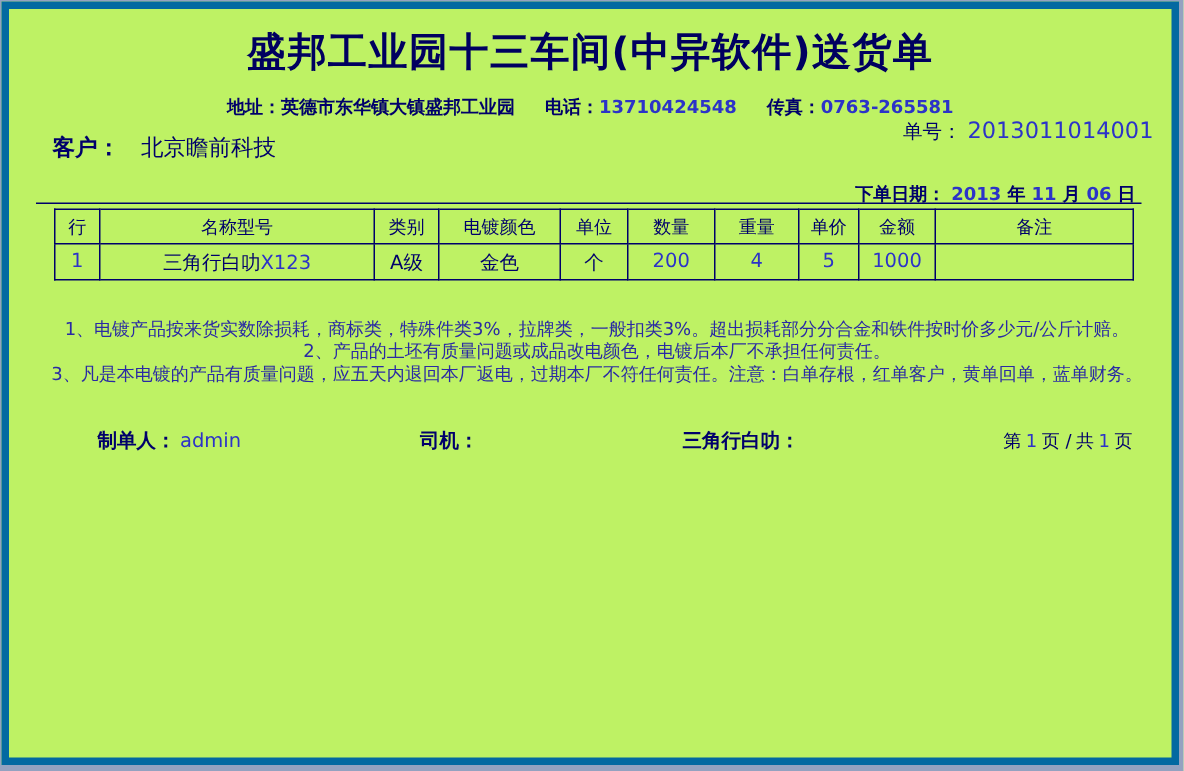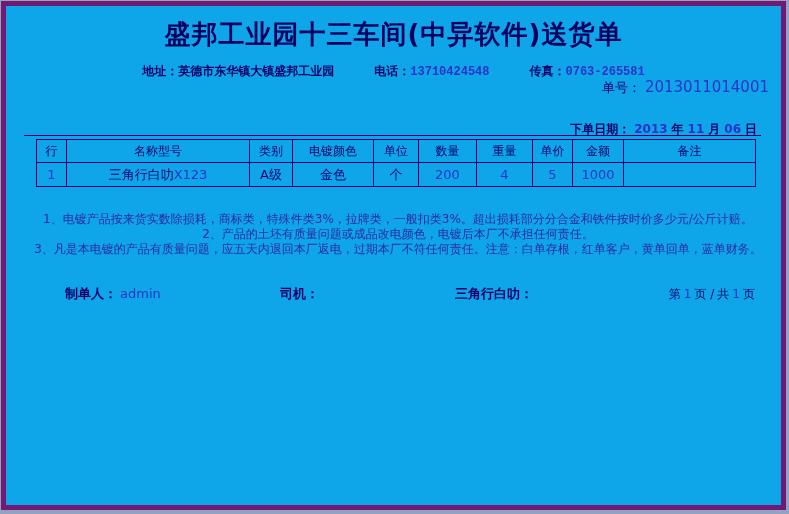--- a/index.html
+++ b/index.html
@@ -6,38 +6,38 @@
   html,body { width:789px; height:514px; }
   body { font-family:"DejaVu Sans", sans-serif; }
 
   .frame {
     position:relative; width:789px; height:514px;
     background:#94a2c0; overflow:hidden;
   }
   .doc {
     position:absolute; left:1px; top:1px;
     width:775px; height:499px;
-    border:5px solid #701a75; background:#0ea5e9;
+    border:5px solid #0369a1; background:#bef264;
     box-sizing:content-box;
   }
   .navy { color:#00006b; }
   .blue { color:#2c33c8; }
 
   .title {
     position:absolute; top:11px; left:0; width:100%;
     text-align:center; font-size:26px; font-weight:bold;
     color:#000060; letter-spacing:1px;
   }
   .addr-row {
     position:absolute; top:57px; left:0; width:100%;
     display:flex; justify-content:center;
     font-size:12px; font-weight:bold; color:#00006b;
   }
-  .addr-row .group { white-space:nowrap;font-family:Liberation Mono, monospace; }
-  .addr-row .group + .group { margin-left:40px; }
+  .addr-row .group { white-space:nowrap; }
+  .addr-row .group + .group { margin-left:20px; }
   .addr-row .val { font-weight:bold; }
 
   .order-no {
     position:absolute; top:72px; right:12px;
     font-size:13px; font-weight:normal; color:#00006b; white-space:nowrap;
   }
   .order-no .num { font-size:15px; margin-left:4px; }
 
   .customer {
     position:absolute; top:83px; left:29px;
@@ -101,20 +101,21 @@
     <div class="title">盛邦工业园十三车间(中异软件)送货单</div>
 
     <div class="addr-row">
       <span class="group"><span class="navy">地址：</span><span class="val navy">英德市东华镇大镇盛邦工业园</span></span>
       <span class="group"><span class="navy">电话：</span><span class="val blue">13710424548</span></span>
       <span class="group"><span class="navy">传真：</span><span class="val blue">0763-265581</span></span>
     </div>
 
     <div class="order-no"><span>单号：</span><span class="num blue">2013011014001</span></div>
 
+    <div class="customer"><span class="label">客户：</span><span class="name">北京瞻前科技</span></div>
 
 
     <div class="meta-right"><span>下单日期：</span><span class="blue gap">2013</span><span class="gap">年</span><span class="blue gap">11</span><span class="gap">月</span><span class="blue gap">06</span><span class="gap">日</span></div>
 
     <div class="rule"></div>
 
     <table class="items">
       <colgroup>
         <col style="width:30px">
           <col style="width:53px">

